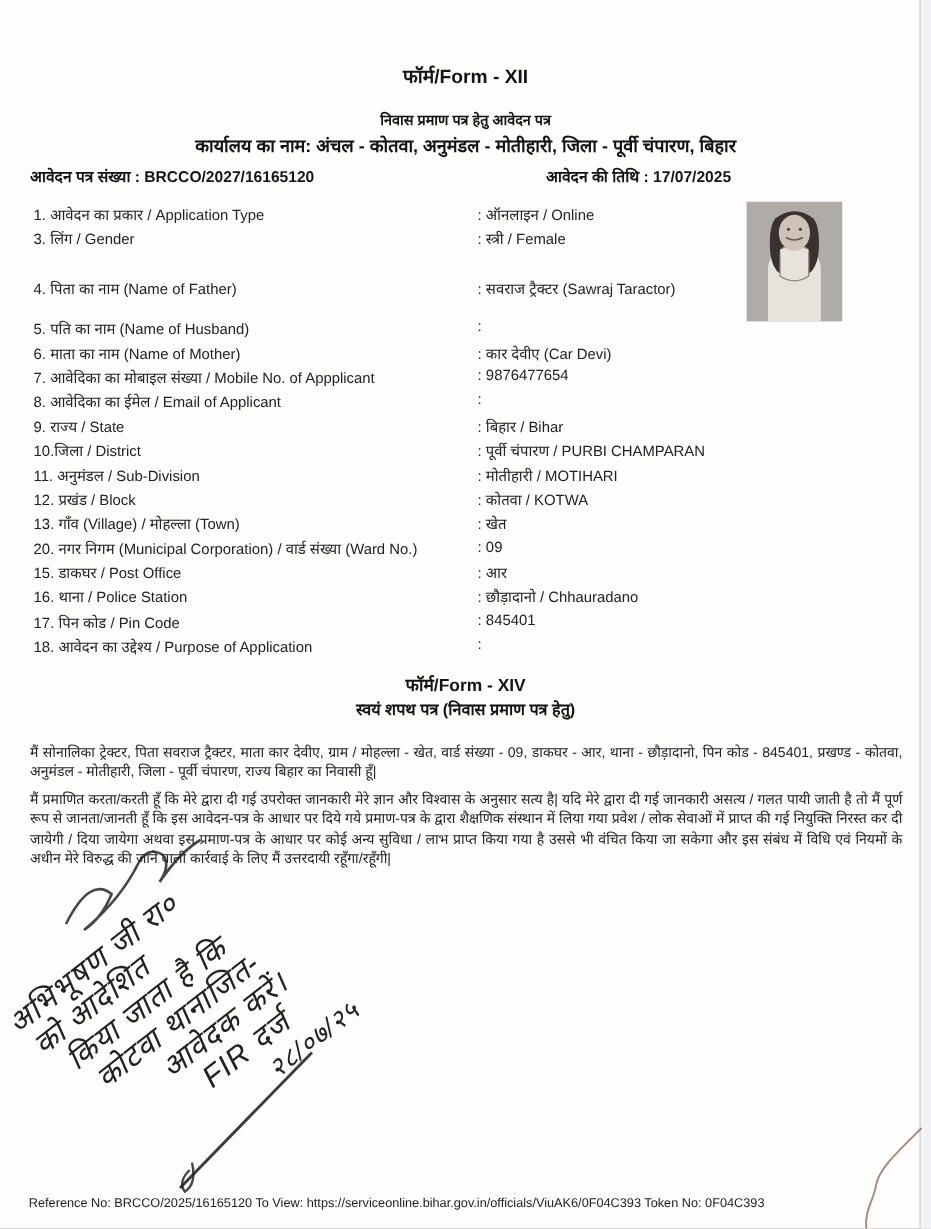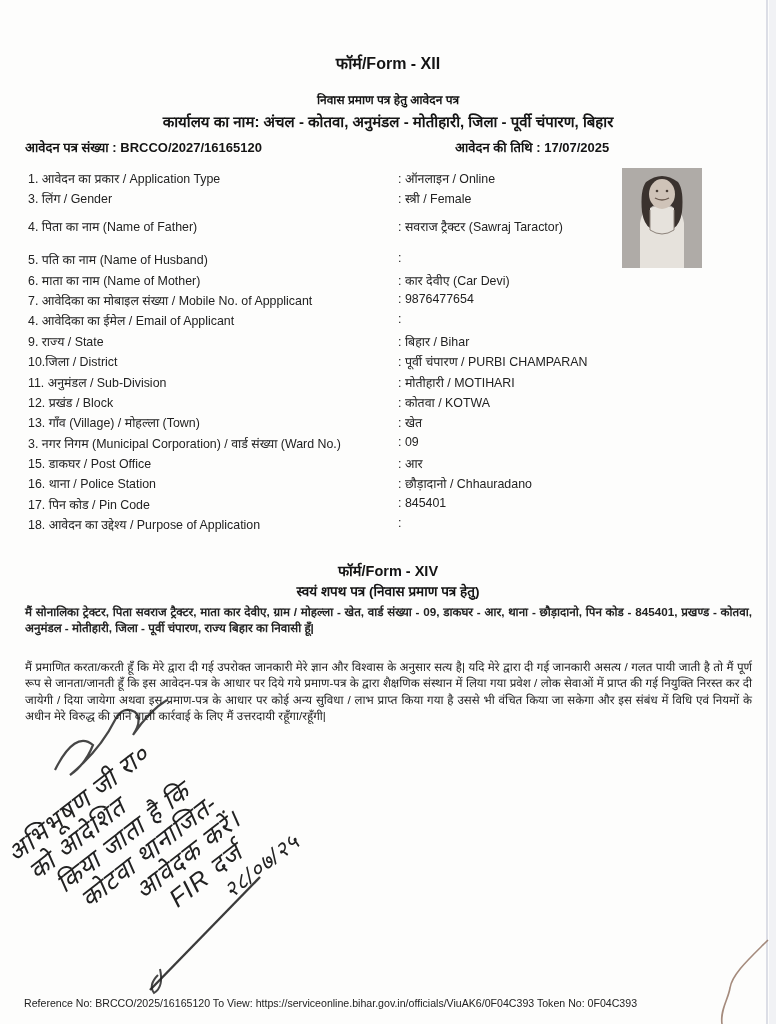--- a/index.html
+++ b/index.html
@@ -20,32 +20,32 @@
   .hdr-3 { top:111px; font-size:15px; }
   .appline { position:absolute; top:138px; font-size:13px; font-weight:bold; color:#141414; }
   .appline.left { left:25px; }
   .appline.right { left:455px; }
 
   
   .fields { position:absolute; left:0; top:170px; width:776px; }
   .frow { position:relative; height:20.4px; font-size:12.4px; color:#222; }
   .frow .lbl { position:absolute; left:28px; white-space:nowrap; }
   .frow .val { position:absolute; left:398px; white-space:nowrap; }
-  .gap-sm { margin-top:7px;text-align:center; }
+  .gap-sm { margin-top:21px;text-align:center; }
   .gap-lg { margin-top:13px;text-align:center; }
 
   
   .photo { position:absolute; left:622px; top:168px; width:80px; height:100px; }
 
   
   .hdr14-1 { top:560px; font-size:14.5px; }
   .hdr14-2 { top:582px; font-size:13.5px; }
   .para { position:absolute; left:25px; width:727px; font-size:11.7px; line-height:16.4px;
           text-align:justify; color:#222; }
-  .para-1 { top:604px;font-weight:bold; }
+  .para-1 { top:620px; }
   .para-2 { top:659px; }
 
   
   .handnote { position:absolute; left:2px; top:846px; transform:rotate(-38deg);
     transform-origin:0 0; font-size:25px; line-height:27px; font-style:italic;
     color:#222; letter-spacing:1px; white-space:nowrap; }
   .handnote div { height:27px; }
   .hl-0{margin-left:0;} .hl-1{margin-left:6px;} .hl-2{margin-left:20px;}
   .hl-3{margin-left:30px;} .hl-4{margin-left:78px;} .hl-5{margin-left:100px;}
   .hl-6{margin-left:148px; font-size:22px;}
@@ -99,21 +99,21 @@
     </div>
     <div class="frow">
       <span class="lbl">6. माता का नाम (Name of Mother)</span>
       <span class="val">: कार देवीए (Car Devi)</span>
     </div>
     <div class="frow">
       <span class="lbl">7. आवेदिका का मोबाइल संख्या / Mobile No. of Appplicant</span>
       <span class="val">: 9876477654</span>
     </div>
     <div class="frow">
-      <span class="lbl">4. आवेदिका का ईमेल / Email of Applicant</span>
+      <span class="lbl">8. आवेदिका का ईमेल / Email of Applicant</span>
       <span class="val">:</span>
     </div>
     <div class="frow">
       <span class="lbl">9. राज्य / State</span>
       <span class="val">: बिहार / Bihar</span>
     </div>
     <div class="frow">
       <span class="lbl">10.जिला / District</span>
       <span class="val">: पूर्वी चंपारण /  PURBI CHAMPARAN</span>
     </div>
@@ -123,21 +123,21 @@
     </div>
     <div class="frow">
       <span class="lbl">12. प्रखंड / Block</span>
       <span class="val">: कोतवा / KOTWA</span>
     </div>
     <div class="frow">
       <span class="lbl">13. गाँव (Village) / मोहल्ला (Town)</span>
       <span class="val">: खेत</span>
     </div>
     <div class="frow">
-      <span class="lbl">3. नगर निगम (Municipal Corporation) / वार्ड संख्या (Ward No.)</span>
+      <span class="lbl">20. नगर निगम (Municipal Corporation) / वार्ड संख्या (Ward No.)</span>
       <span class="val">: 09</span>
     </div>
     <div class="frow">
       <span class="lbl">15. डाकघर / Post Office</span>
       <span class="val">: आर</span>
     </div>
     <div class="frow">
       <span class="lbl">16. थाना / Police Station</span>
       <span class="val">: छौड़ादानो / Chhauradano</span>
     </div>

